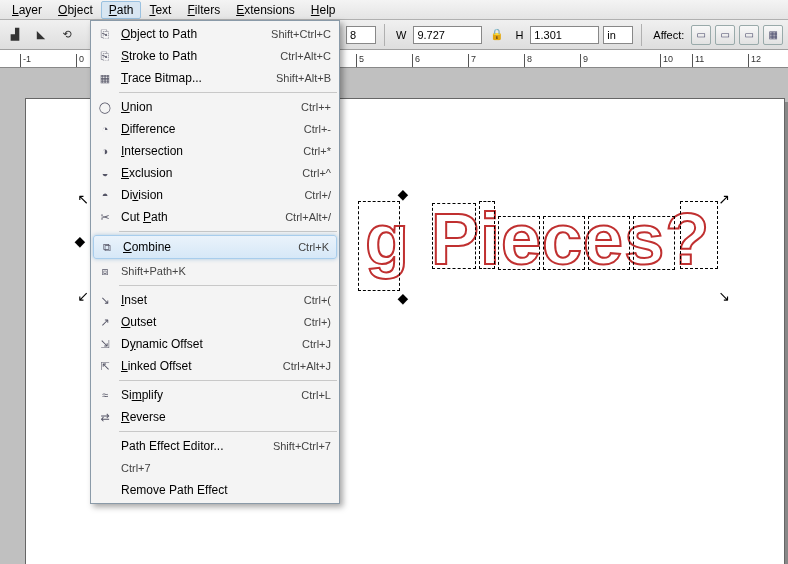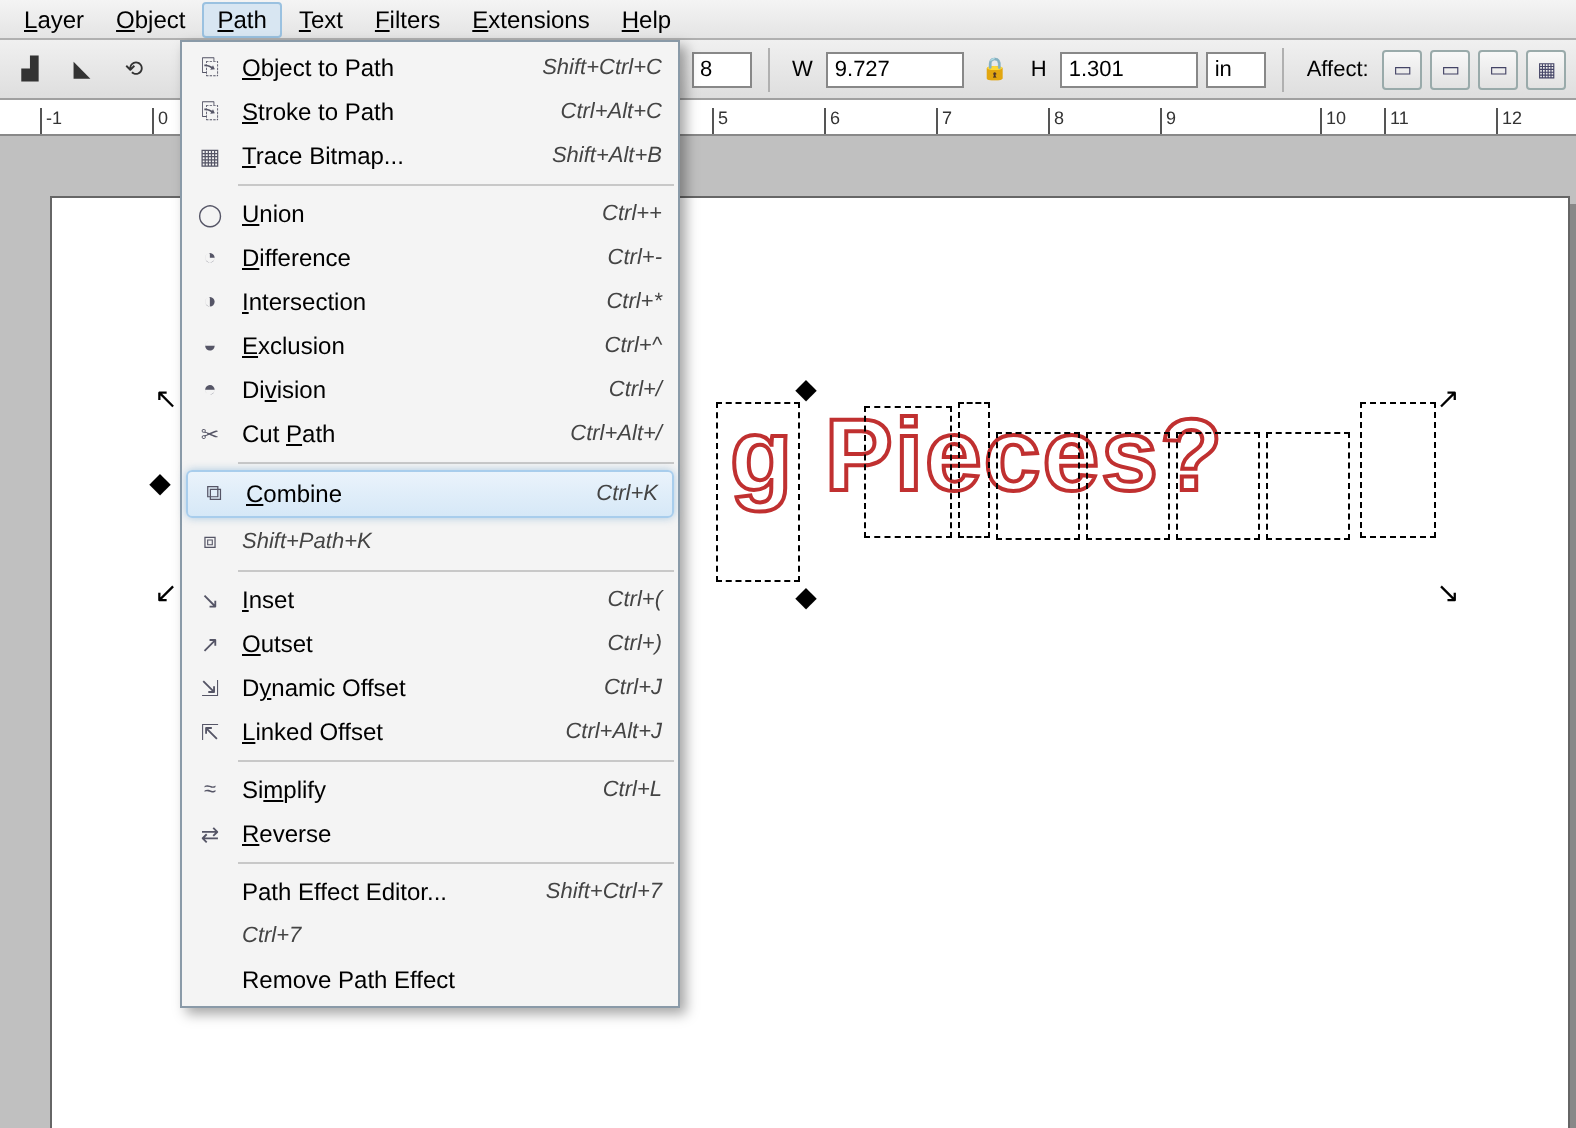--- a/index.html
+++ b/index.html
@@ -21,32 +21,32 @@
 
 
 .ruler { height: 18px; background: #fff; border-bottom: 1px solid #888; position: relative; font-size: 9px; color: #333; overflow: hidden; }
 .ruler .tick { position: absolute; top: 4px; border-left: 1px solid #555; height: 14px; padding-left: 2px; }
 
 
 .canvas-wrap { position: relative; background: #c0c0c0; height: 496px; }
 .page { position: absolute; left: 25px; top: 30px; width: 760px; height: 480px; background: #fff; border: 1px solid #666; box-shadow: 4px 4px 0 #888; }
 
 
-.artwork { position: absolute; left: 365px; top: 130px; font-size: 51px; font-weight: bold; font-family: Arial, sans-serif; color: transparent; -webkit-text-stroke: 2px #c03030; letter-spacing: 1px; }
+.artwork { position: absolute; left: 365px; top: 130px; font-size: 72px; font-weight: bold; font-family: Arial, sans-serif; color: transparent; -webkit-text-stroke: 2px #c03030; letter-spacing: 1px; }
 .sel-box { position: absolute; border: 1px dashed #000; }
 .handle { position: absolute; width: 16px; height: 16px; display:flex; align-items:center; justify-content:center; font-size: 14px; color: #000; }
 
 
 .dropdown { position: absolute; left: 90px; top: 20px; width: 250px; background: #f4f4f4; border: 1px solid #8a9aa8; box-shadow: 3px 3px 6px rgba(0,0,0,.35); font-size: 12px; padding: 2px 0; }
 .dd-row { display: flex; align-items: center; height: 22px; padding: 0 8px 0 4px; position: relative; }
 .dd-row.hover { background: linear-gradient(#eaf3fb,#d6e8f7); border: 1px solid #a8cdec; border-radius: 3px; padding: 0 7px 0 3px; height: 24px; margin: 1px 2px; box-shadow: 0 0 4px rgba(120,170,210,.6); }
 .dd-icon { width: 20px; height: 16px; margin-right: 6px; display:flex; align-items:center; justify-content:center; font-size:11px; color:#556; }
 .dd-label { flex: 1; }
 .dd-label .mn { text-decoration: underline; }
-.dd-short { color: #444; font-size: 11px; font-style: italic; }
+.dd-short { color: #444; font-size: 11px; }
 .dd-sep { height: 1px; background: #c8c8c8; margin: 3px 2px 3px 28px; }
 .dd-iconcol { position:absolute; left:0; top:0; bottom:0; width:26px; background: linear-gradient(#eef,#dde); border-right:1px solid #cfcfdf; z-index:-1;}
 </style>
 </head>
 <body>
 
 <div class="menubar" id="menubar">
     <div class="menuitem"><span class="mn">L</span>ayer</div>
     <div class="menuitem"><span class="mn">O</span>bject</div>
     <div class="menuitem active"><span class="mn">P</span>ath</div>

